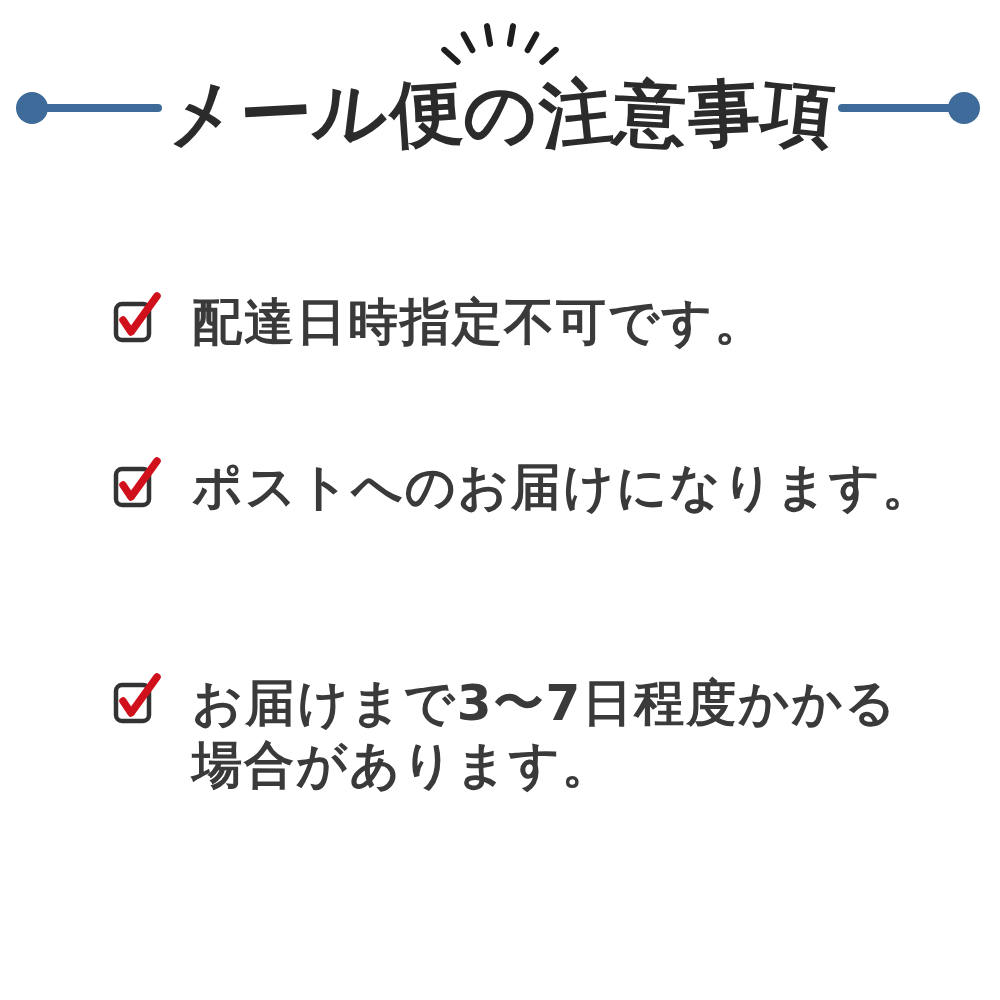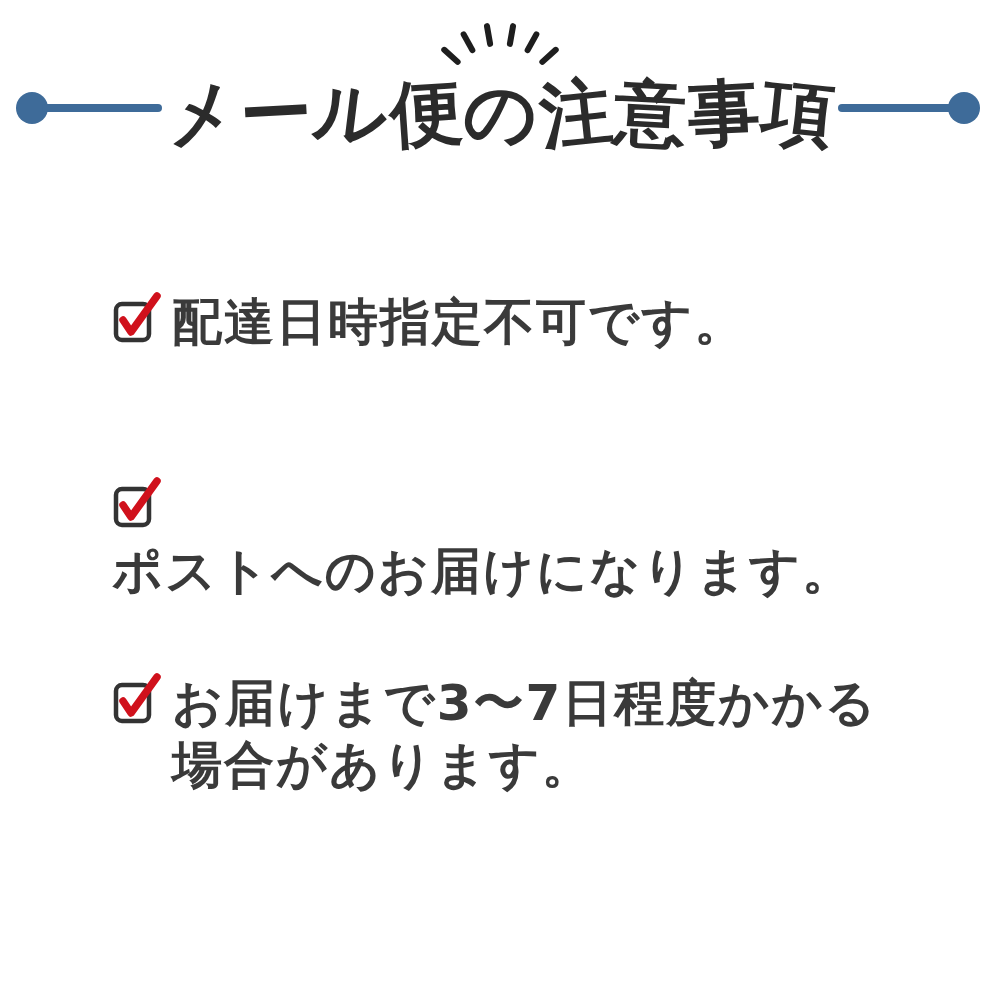--- a/index.html
+++ b/index.html
@@ -49,24 +49,24 @@
   .title span:nth-child(3){transform:rotate(7deg);}
   .title span:nth-child(4){transform:rotate(-4deg);}
   .title span:nth-child(5){transform:rotate(5deg);}
   .title span:nth-child(6){transform:rotate(-6deg);}
   .title span:nth-child(7){transform:rotate(3deg);}
   .title span:nth-child(8){transform:rotate(-3deg);}
   .title span:nth-child(9){transform:rotate(6deg);}
 
   
   .check-item{
-    position:absolute;left:112px;display:flex;align-items:flex-start;gap:10px;
+    position:absolute;left:112px;display:flex;align-items:flex-start;gap:30px;
   }
   .check-item.i1{top:291px;}
-  .check-item.i2{top:476px;flex-direction:column;}
+  .check-item.i2{top:456px;}
   .check-item.i3{top:664px;margin-top:8px;}
   .checkbox{width:50px;height:56px;flex:none;margin-top:-2px;}
   .checkbox .box{fill:#fff;stroke:var(--box,#333);stroke-width:4.5;}
   .checkbox .mark{
     fill:none;stroke:var(--red,#d0111c);stroke-width:7.5;
     stroke-linecap:round;stroke-linejoin:round;
   }
   .item-text{
     font-size:50px;font-weight:bold;color:var(--text,#3a3a3a);
     line-height:62px;letter-spacing:2px;white-space:pre-line;

